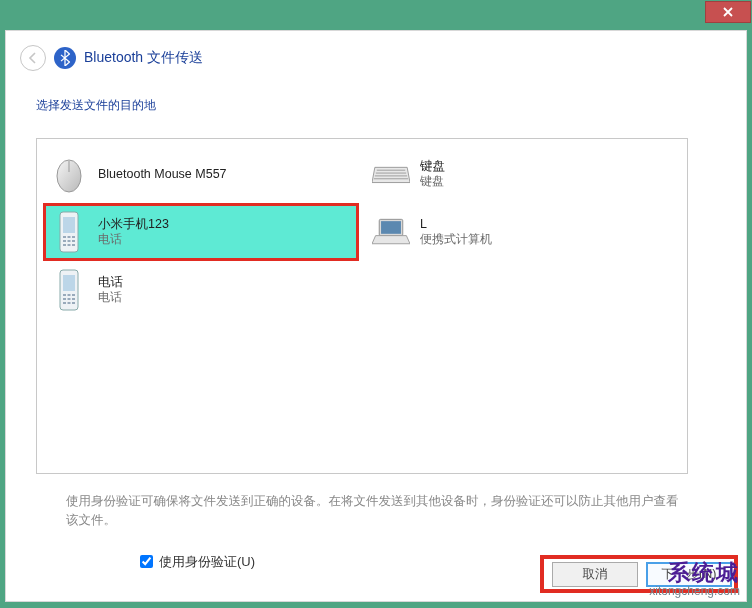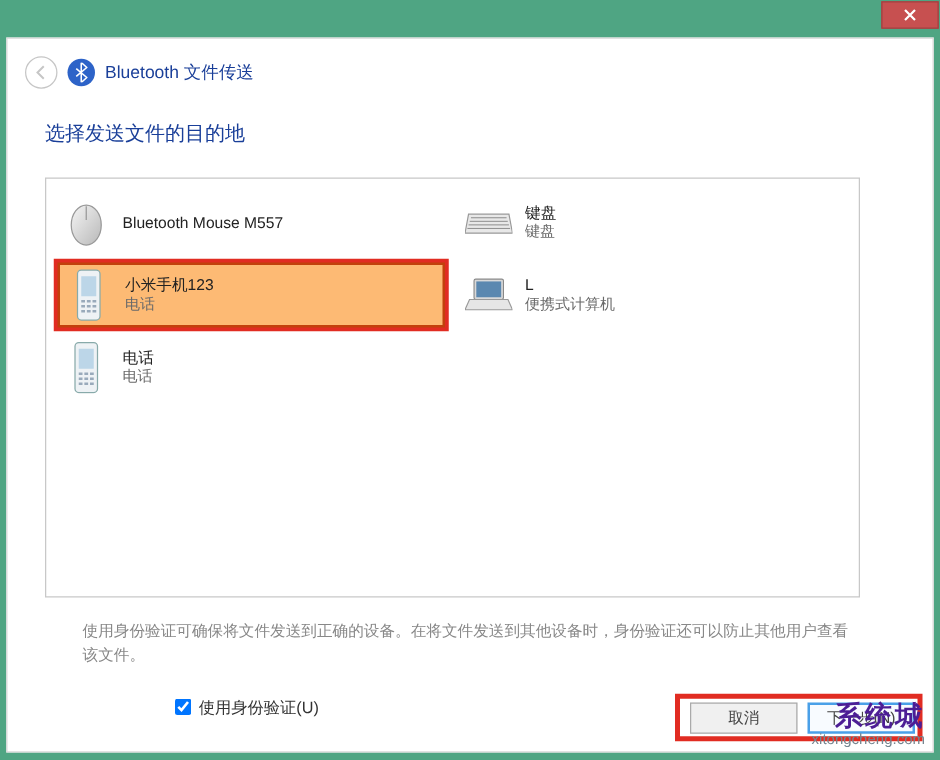--- a/index.html
+++ b/index.html
@@ -68,42 +68,42 @@
   .bt-icon svg { width: 12px; height: 16px; }
   .header-title {
     font-size: 14px;
     color: #1a3f99;
   }
   .content {
     padding: 0 58px 0 30px;
   }
   .instruction {
     color: #1a3f99;
-    font-size: 16px;
+    font-size: 12px;
     margin: 6px 0 24px 0;
   }
   .device-box {
     border: 1px solid #c8c8c8;
     height: 336px;
     padding: 8px 8px;
     display: grid;
     grid-template-columns: 1fr 1fr;
     grid-auto-rows: 54px;
     gap: 4px 10px;
     align-content: start;
   }
   .device-item {
     display: flex;
     align-items: center;
     padding: 2px 4px;
     border: 1px solid transparent;
   }
   .device-item.selected {
-    background: #fdba74;
-    border: 3px solid #c2410c;
+    background: #5eead4;
+    border: 1px solid #c2410c;
   }
   .red-highlight {
     outline: 3px solid #e12c22;
     outline-offset: -1px;
   }
   .device-icon {
     width: 38px;
     height: 44px;
     margin-right: 10px;
     display: flex;

